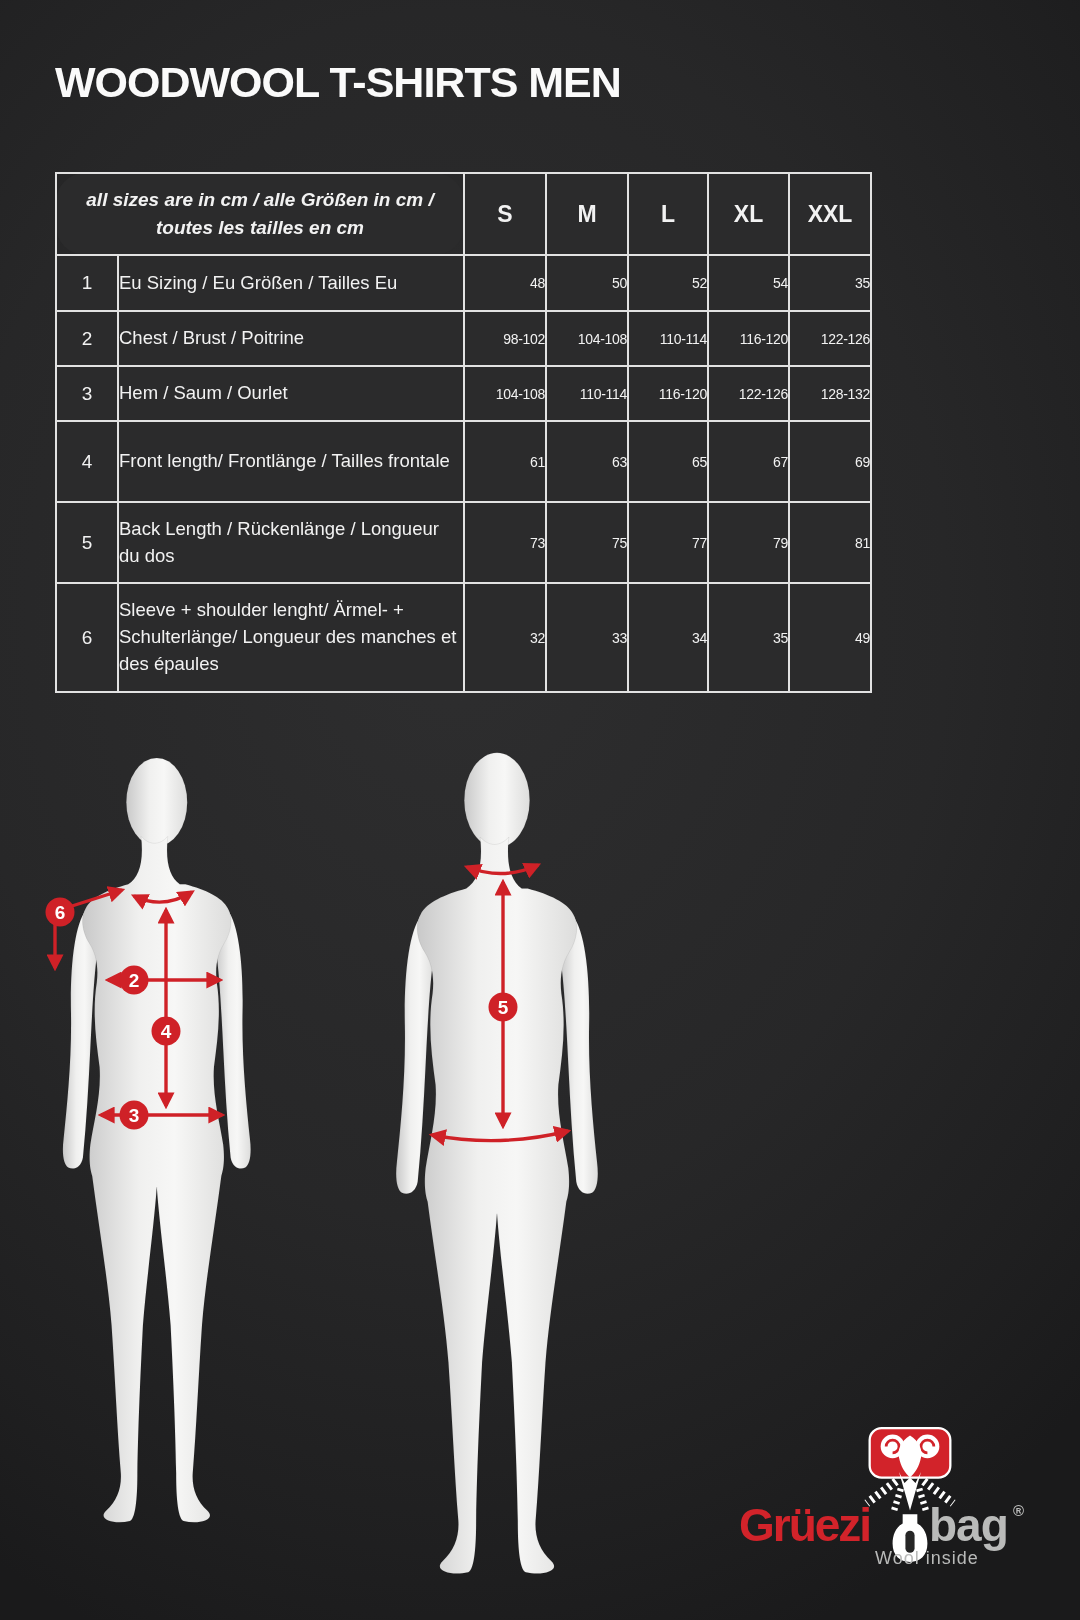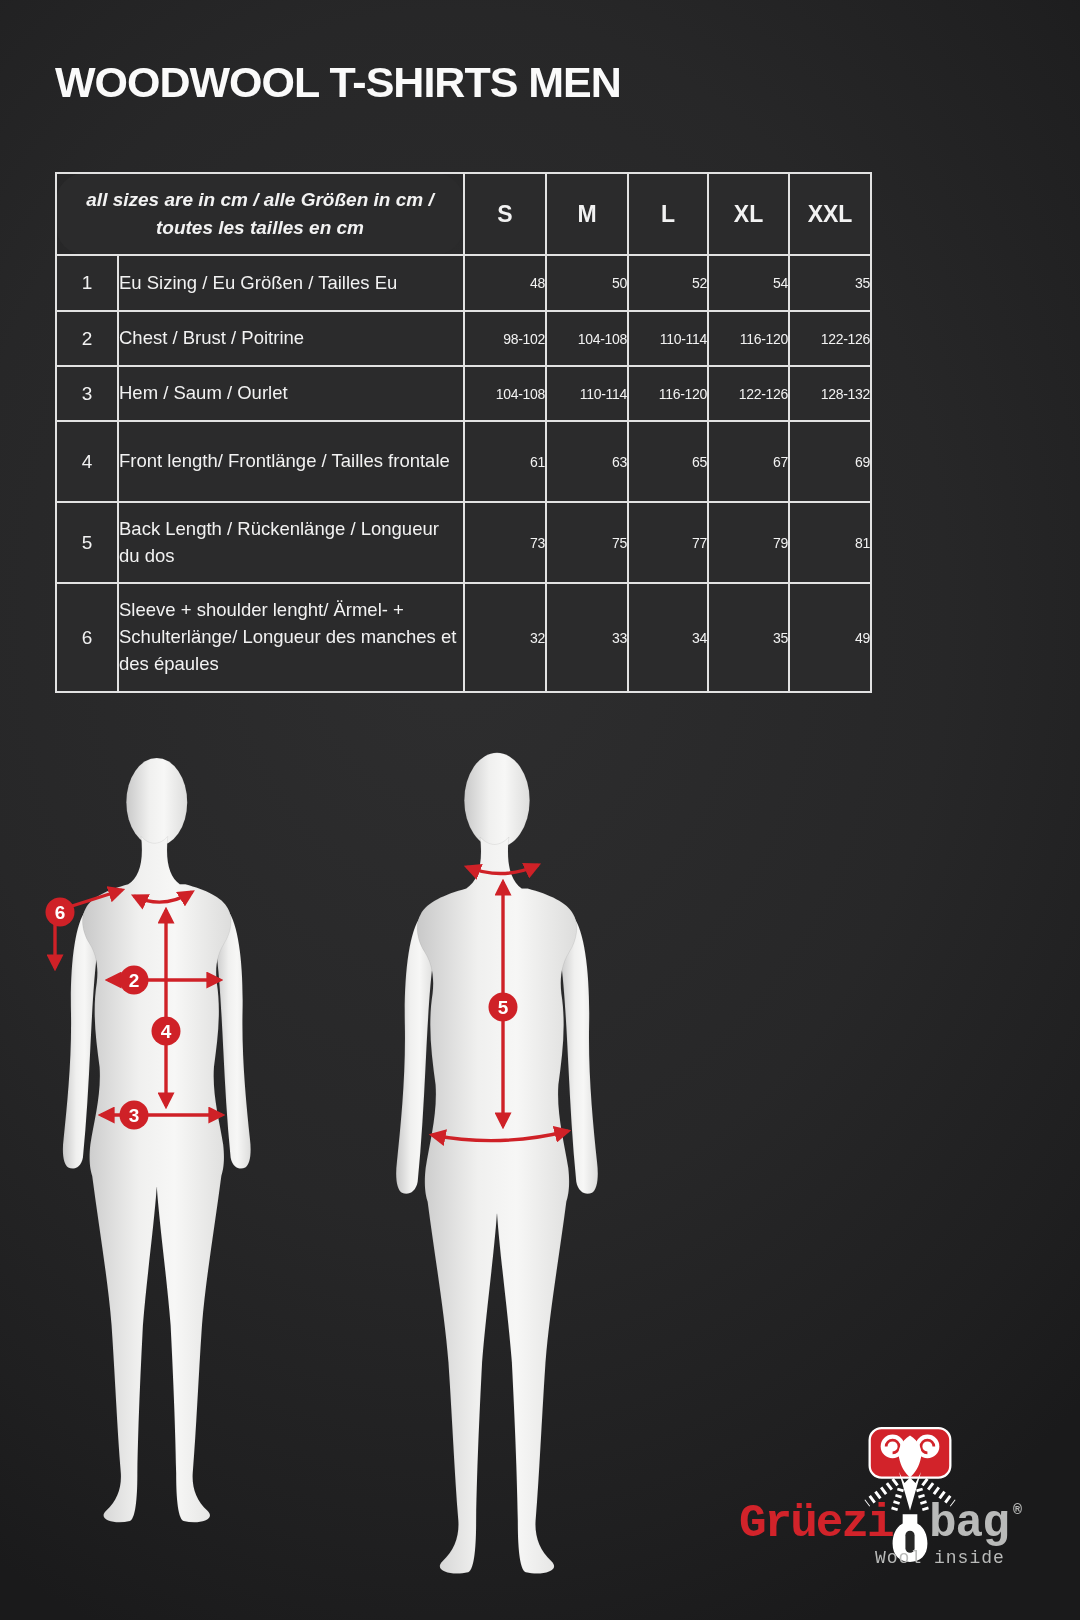--- a/index.html
+++ b/index.html
@@ -30,21 +30,21 @@
   th.size-h{font-size:23px;font-weight:700;text-align:center;}
   td.num{text-align:center;font-size:19px;}
   td.lbl{text-align:left;font-size:18.5px;line-height:1.45;padding:6px 14px 6px 11px;}
   td.val{text-align:right;font-size:14px;letter-spacing:-0.3px;margin-top:40px;}
   .rh1{height:82px}.rh2{height:56px}.rh3{height:55px}.rh4{height:55px}
   .rh5{height:81px}.rh6{height:81px}.rh7{height:109px}
   
   svg.fig{position:absolute;}
   #annotations{position:absolute;left:0;top:0;width:1080px;height:1620px;pointer-events:none;}
   
-  .logo{position:absolute;left:735px;top:1418px;width:320px;height:165px;font-family:Liberation Mono, monospace;}
+  .logo{position:absolute;left:735px;top:1418px;width:320px;height:165px;}
   .logo .grz{
     position:absolute;left:4px;top:80px;
     font-size:46px;font-weight:700;letter-spacing:-2px;color:#d2232a;
   }
   .logo .bag{
     position:absolute;left:194px;top:80px;
     font-size:46px;font-weight:700;letter-spacing:-1px;color:#b9bab9;
   }
   .logo .reg{
     position:absolute;left:278px;top:84px;

